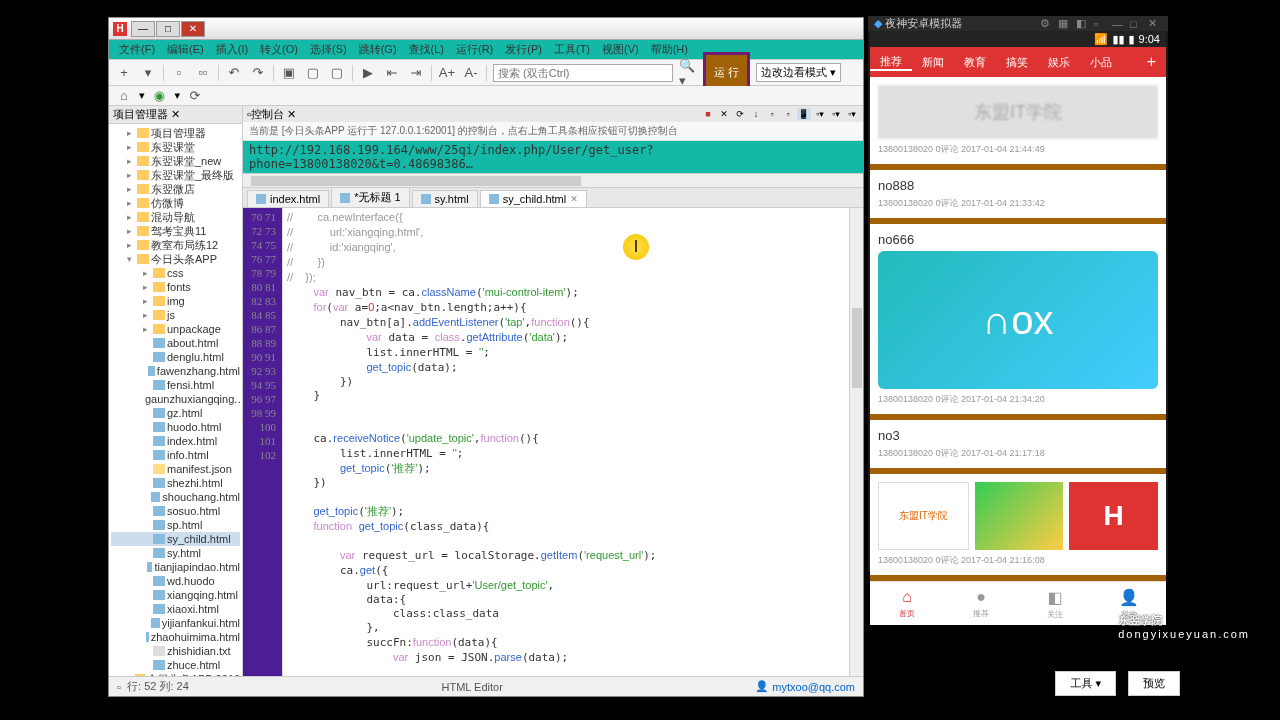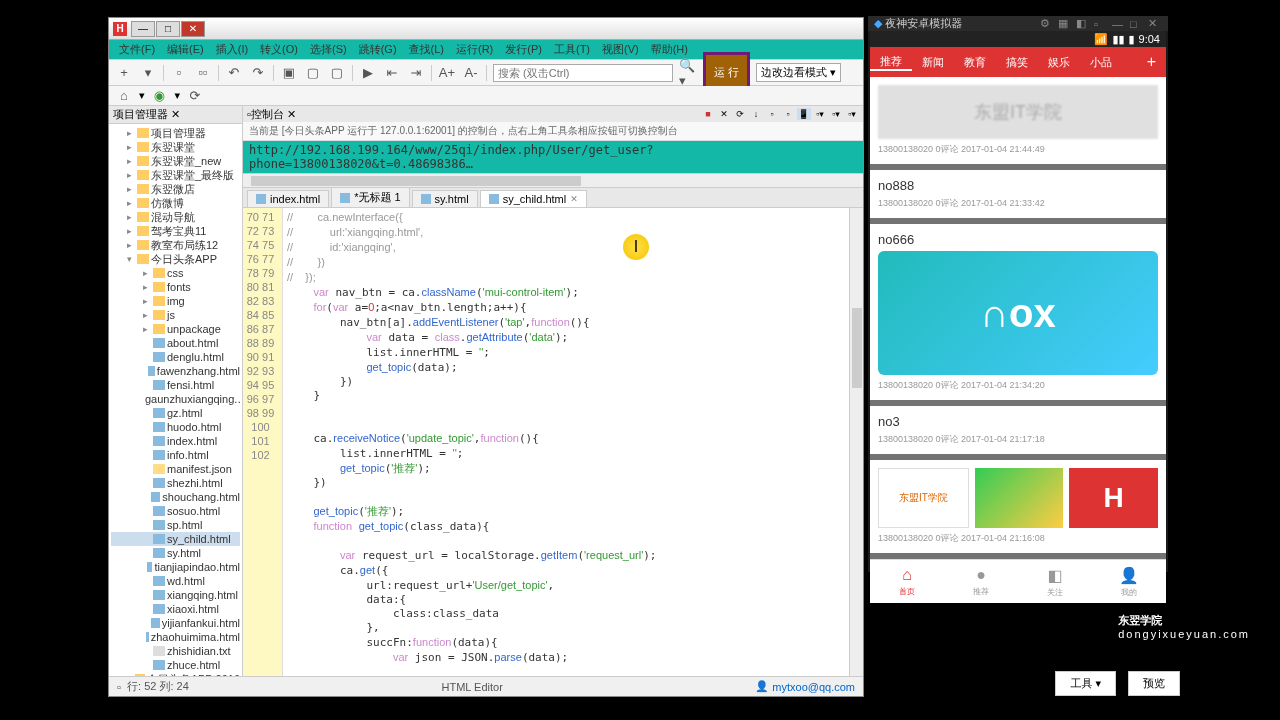--- a/index.html
+++ b/index.html
@@ -42,21 +42,21 @@
 .coninfo{background:#f8f8f8;font-size:10px;padding:2px 6px;color:#666;border-bottom:1px solid #ddd}
 .conout{font-family:Consolas,monospace;font-size:12px;padding:2px 6px;color:#333;background:#14b8a6;height:32px;overflow:hidden}
 .conscroll{height:14px;background:#eee;border-top:1px solid #ccc;position:relative}
 .conscroll .thumb{position:absolute;left:8px;top:2px;width:330px;height:10px;background:#ccc}
 .tabs{height:20px;background:#e8e8e8;display:flex;align-items:end;border-bottom:1px solid #ccc;padding-left:4px}
 .tab{background:#f0f0f0;border:1px solid #ccc;border-bottom:none;padding:2px 8px;margin-right:2px;font-size:11px;display:flex;align-items:center;gap:4px}
 .tab.active{background:#fff}
 .tab .tico{width:10px;height:10px;background:#8bd}
 .tab .x{color:#888;font-size:9px}
 .editor{flex:1;display:flex;overflow:hidden;position:relative}
-.gutter{width:40px;background:#fef9c3;border-right:1px solid #ddd;text-align:center;padding:2px 6px 2px 2px;font-family:Liberation Sans, sans-serif;font-size:11px;color:#888;line-height:14px}
+.gutter{width:40px;background:#4c1d95;border-right:1px solid #ddd;text-align:right;padding:2px 6px 2px 2px;font-family:Liberation Serif, serif;font-size:11px;color:#888;line-height:14px}
 .code{flex:1;padding:2px 4px;font-family:Consolas,monospace;font-size:11px;line-height:14px;white-space:pre;color:#333;overflow:hidden}
 .code .c{color:#999}
 .code .k{color:#c8c}
 .code .s{color:#393}
 .code .f{color:#36c}
 .code .n{color:#c33}
 .cursor{position:absolute;left:380px;top:26px;width:26px;height:26px;background:radial-gradient(#ffe04a,#f5c400);border-radius:50%;display:flex;align-items:center;justify-content:center;font-size:16px}
 .vscroll{width:14px;background:#eee;border-left:1px solid #ccc;position:relative}
 .vscroll .thumb{position:absolute;top:100px;left:2px;width:10px;height:80px;background:#ccc}
 .status{height:20px;background:#f0f0f0;border-top:1px solid #ccc;display:flex;align-items:center;padding:0 8px;font-size:11px;color:#555}
@@ -65,28 +65,28 @@
 .emu{position:absolute;left:868px;top:16px;width:300px;height:556px;background:#1a1a1a;display:flex;flex-direction:column}
 .emuhdr{height:18px;background:#2a2a2a;display:flex;align-items:center;padding:0 6px;color:#ccc;font-size:10px}
 .emuhdr .spacer{flex:1}
 .emuhdr .ebtn{width:14px;margin-left:4px;color:#888}
 .phone{flex:1;background:#fff;display:flex;flex-direction:column;margin:0 2px 2px 2px}
 .pstatus{height:16px;background:#222;color:#fff;display:flex;align-items:center;justify-content:flex-end;padding:0 6px;font-size:10px;gap:4px}
 .navtabs{height:30px;background:#d33;display:flex;align-items:center;color:#fff;font-size:12px}
 .navtab{padding:0 10px}
 .navtab.active{border-bottom:2px solid #fff}
 .navadd{margin-left:auto;padding:0 10px;font-size:16px}
-.feed{flex:1;background:#737373;overflow:hidden}
+.feed{flex:1;background:#a16207;overflow:hidden}
 .post{background:#fff;margin-bottom:6px;padding:8px}
 .post .img{width:100%;height:54px;background:#e0e0e0;display:flex;align-items:center;justify-content:center;color:#aaa;font-size:18px;filter:blur(1px)}
-.post .bigimg{width:100%;height:124px;background:linear-gradient(135deg,#2bb,#4cf);display:flex;align-items:center;justify-content:center;color:#fff;font-size:40px;font-weight:bold;border-radius:6px}
+.post .bigimg{width:100%;height:138px;background:linear-gradient(135deg,#2bb,#4cf);display:flex;align-items:center;justify-content:center;color:#fff;font-size:40px;font-weight:normal;border-radius:6px}
 .post .meta{font-size:9px;color:#999;margin-top:4px}
 .post .title{font-size:13px;color:#333;margin-bottom:4px}
 .post .imgrow{display:flex;gap:6px}
-.post .thumb{flex:1;height:60px;display:flex;align-items:center;justify-content:center;font-size:10px}
+.post .thumb{flex:1;height:68px;display:flex;align-items:center;justify-content:center;font-size:10px}
 .post .thumb.t1{background:#fff;border:1px solid #ddd;color:#d60}
 .post .thumb.t2{background:linear-gradient(135deg,#3c5,#fc4)}
 .post .thumb.t3{background:#d33;color:#fff;font-size:28px;font-weight:bold}
 .tabbar{height:44px;background:#fff;border-top:1px solid #ddd;display:flex}
 .tabbtn{flex:1;display:flex;flex-direction:column;align-items:center;justify-content:center;gap:2px;color:#999}
 .tabbtn.active{color:#d33}
 .tabbtn .ico{font-size:16px}
 .tabbtn .lbl{font-size:8px}
 .watermark{position:absolute;right:30px;bottom:80px;color:#fff;font-size:32px;font-weight:bold;text-shadow:0 0 2px #000}
 .watermark .sub{font-size:11px;font-weight:normal;letter-spacing:2px}
@@ -312,21 +312,21 @@
             <span>sy.html</span>
           </div>
           <div class="tnode d2">
             <span class="exp"></span>
             <span class="fico html"></span>
             <span>tianjiapindao.html</span>
           </div>
           <div class="tnode d2">
             <span class="exp"></span>
             <span class="fico html"></span>
-            <span>wd.html</span>
+            <span>wd.huodo</span>
           </div>
           <div class="tnode d2">
             <span class="exp"></span>
             <span class="fico html"></span>
             <span>xiangqing.html</span>
           </div>
           <div class="tnode d2">
             <span class="exp"></span>
             <span class="fico html"></span>
             <span>xiaoxi.html</span>

